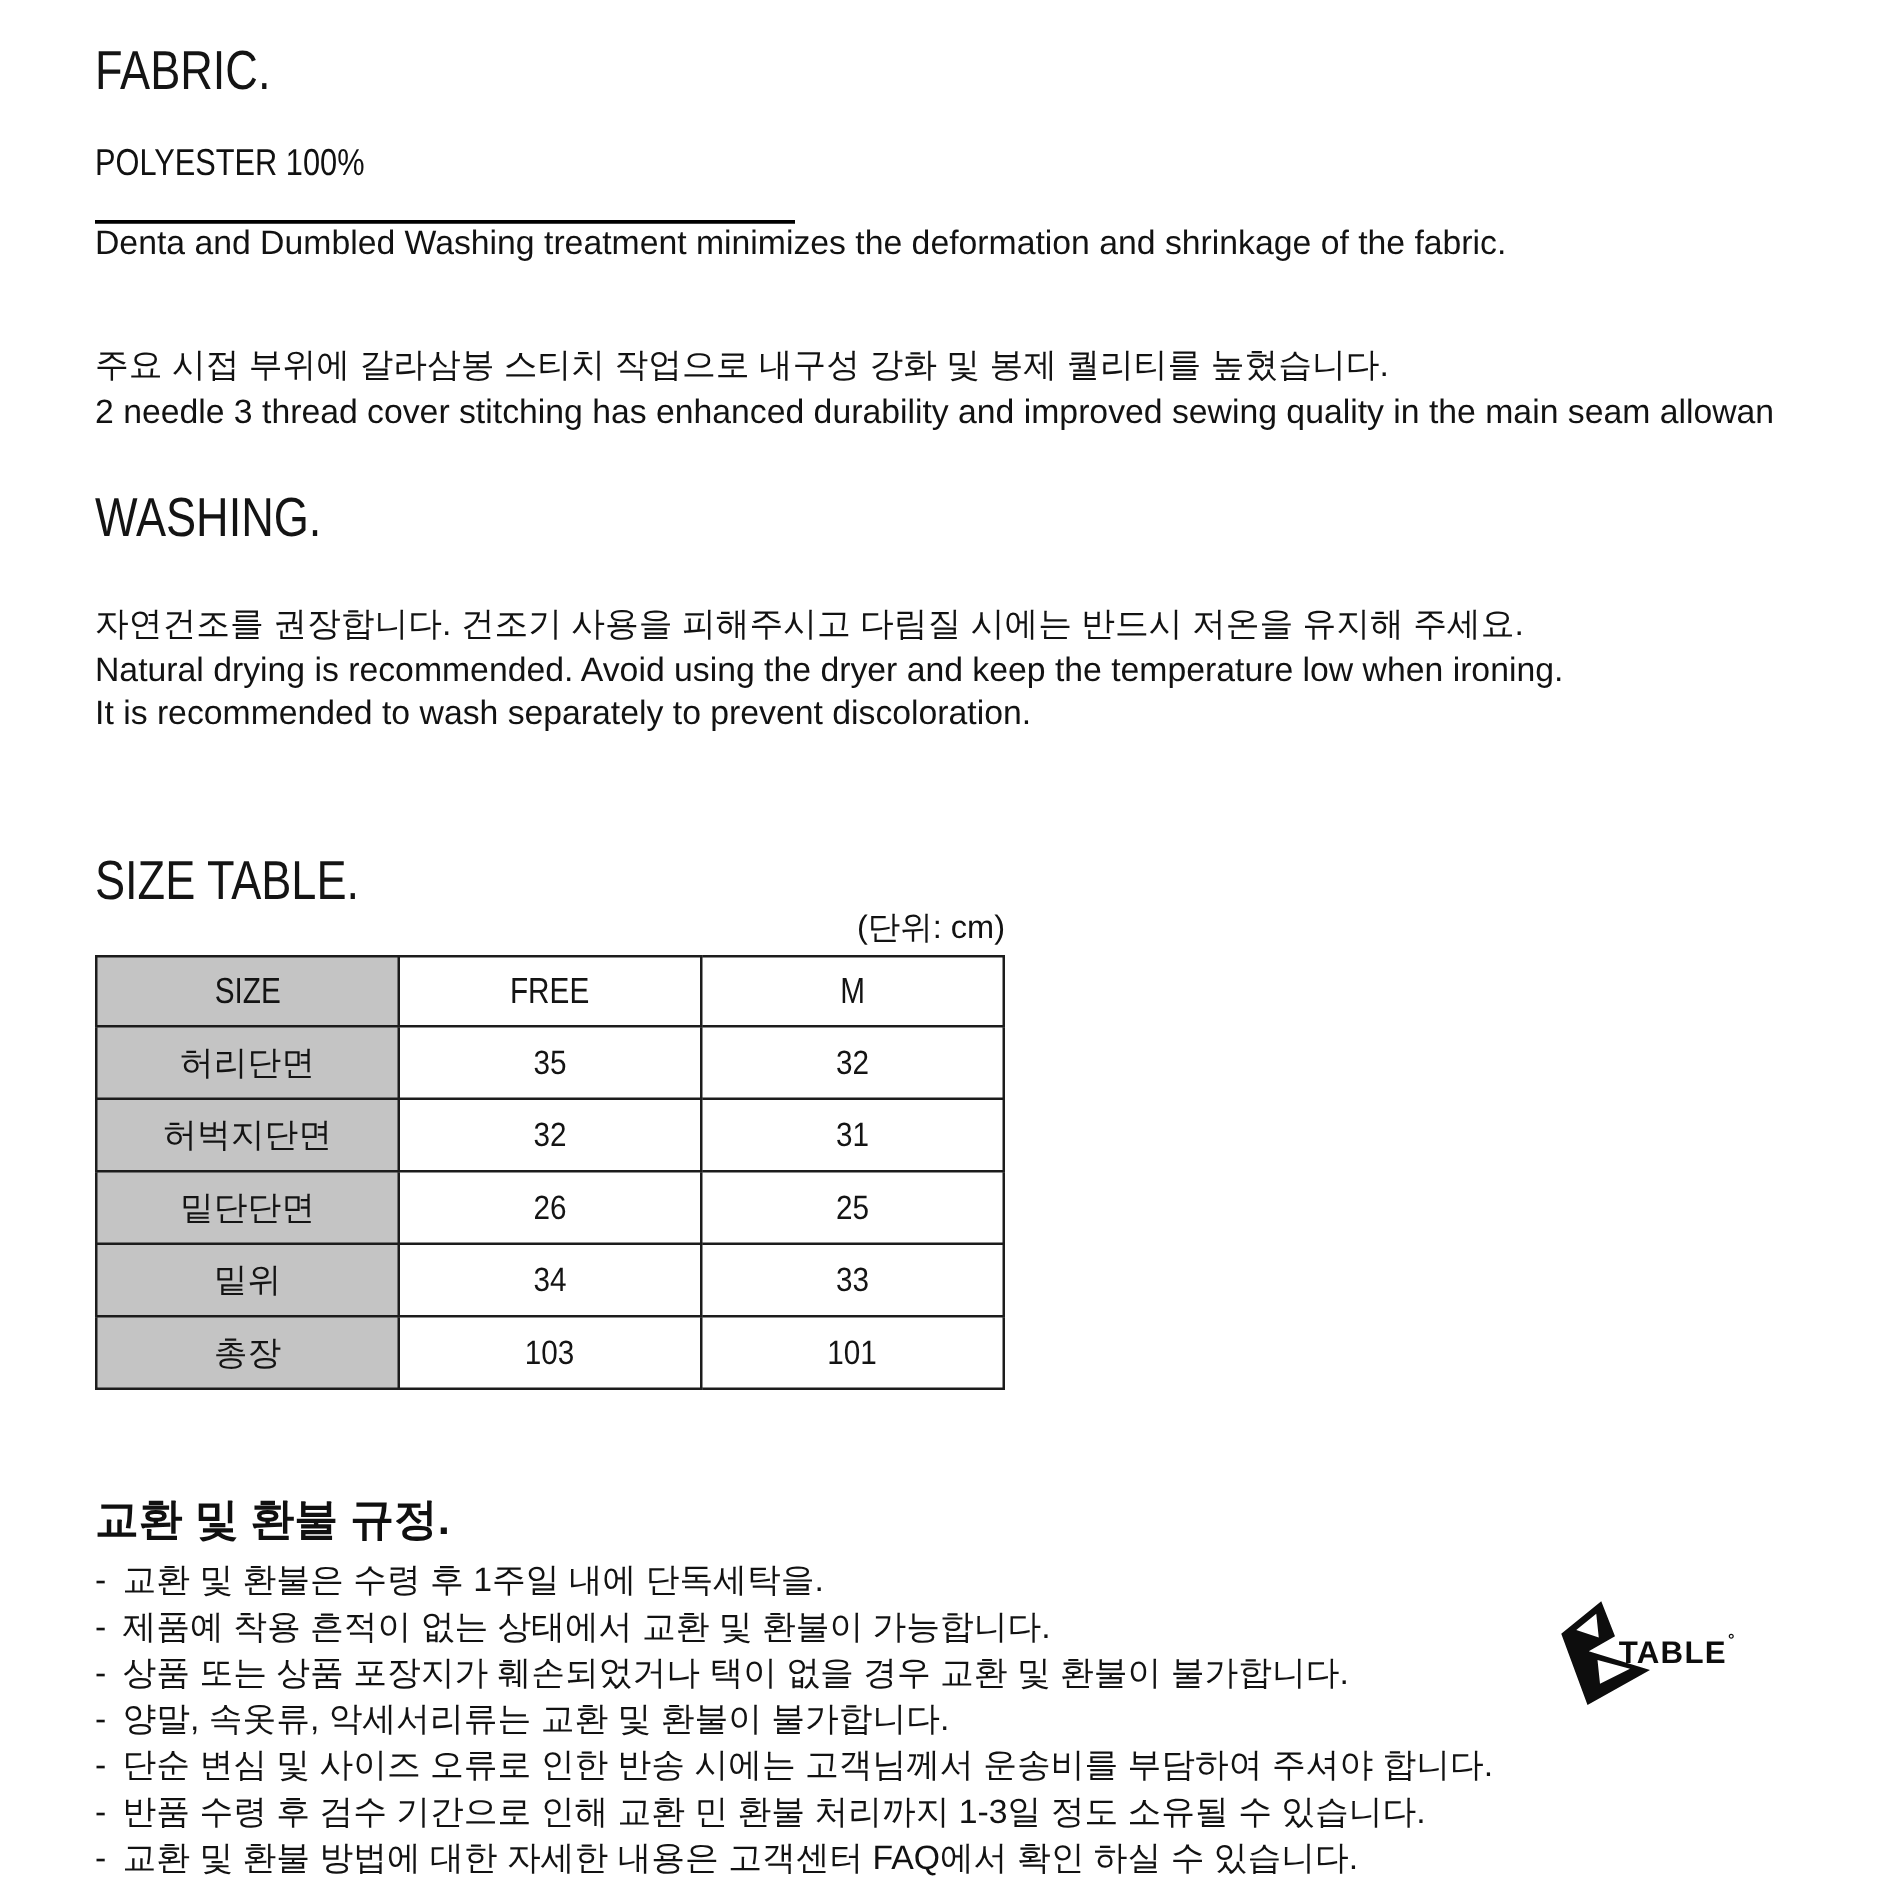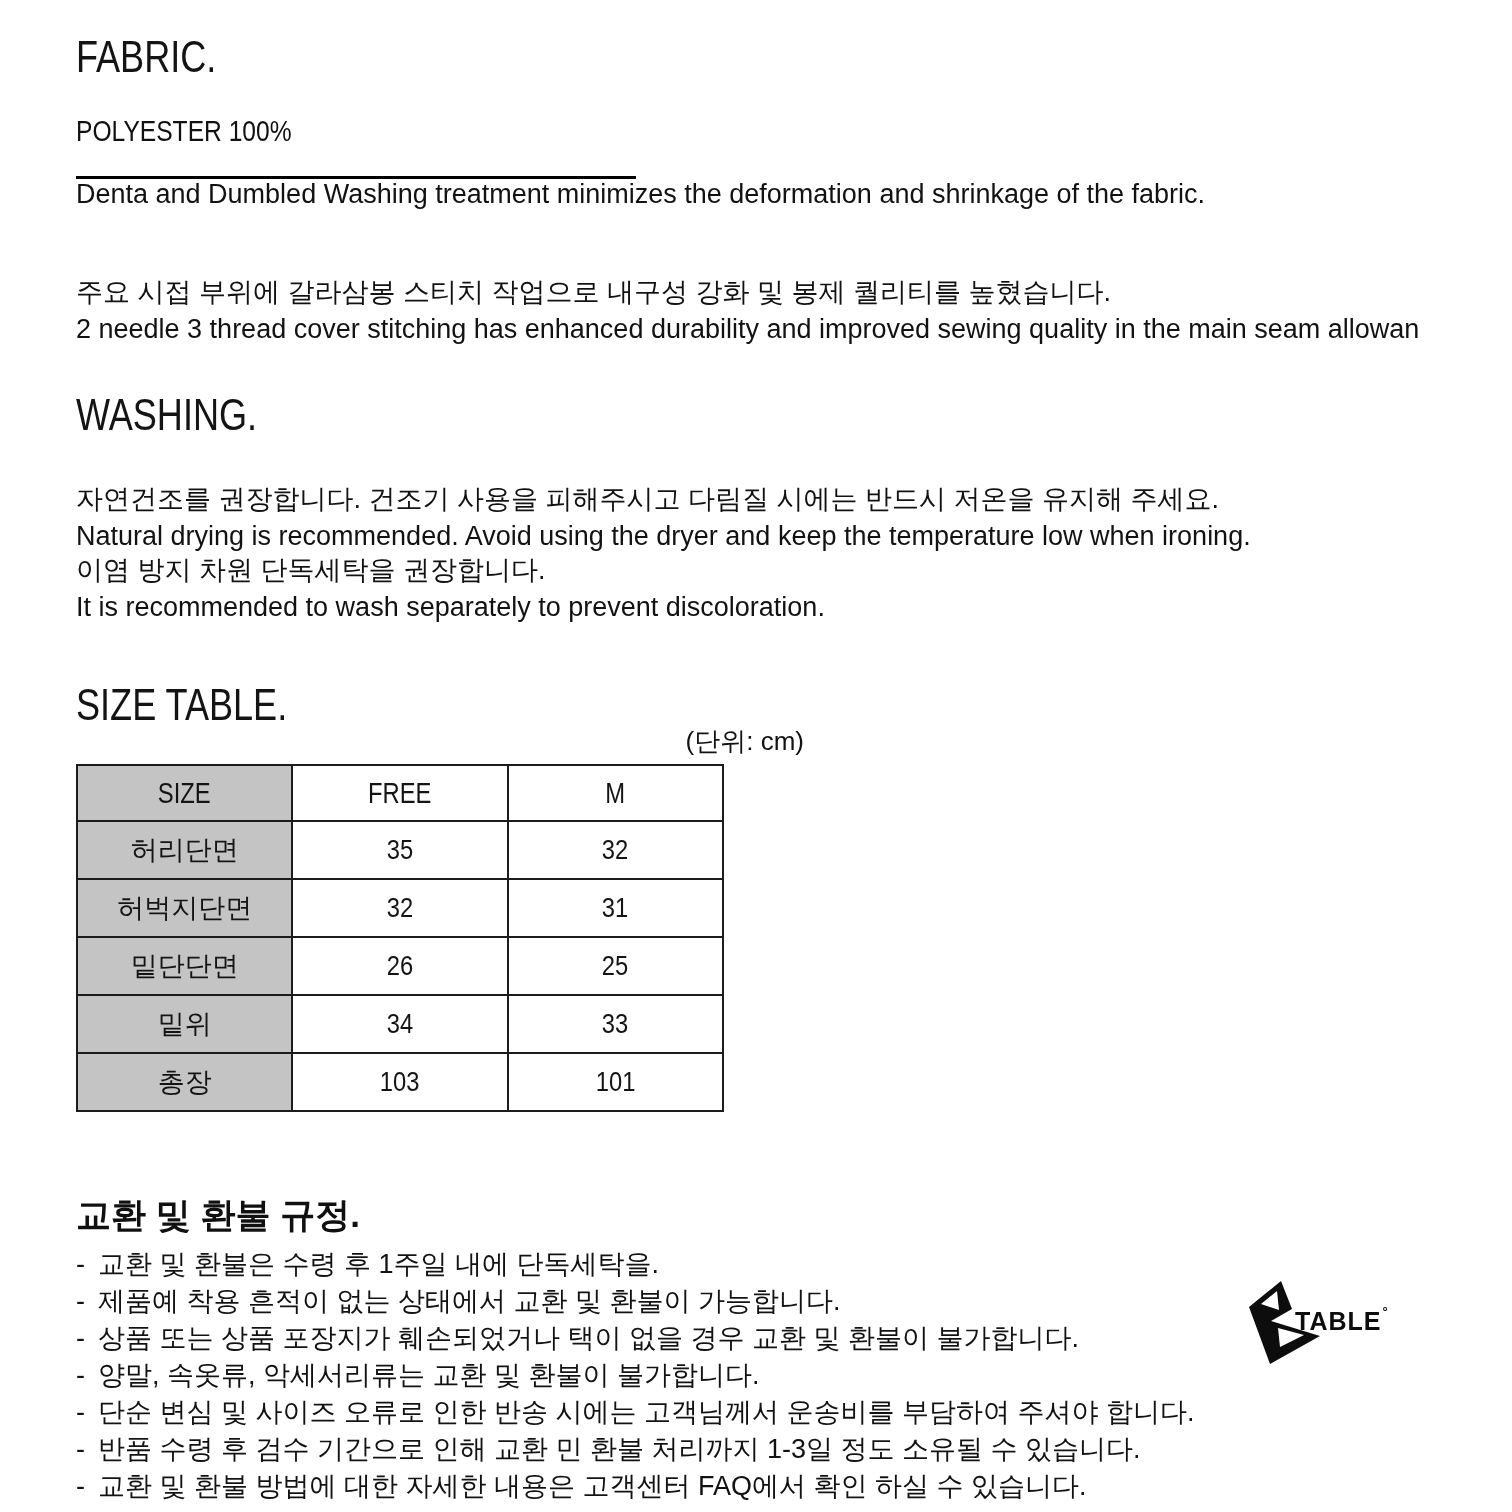--- a/index.html
+++ b/index.html
@@ -30,21 +30,21 @@
   .para .ko{display:block;}
   .para .en{display:block;}
 
   
   .unit-label{
     left:76px;top:724px;width:728px;text-align:right;
     font-size:26px;color:#121212;white-space:nowrap;
   }
   table.size{
     left:76px;top:764px;position:absolute;
-    width:648px;border-collapse:collapse;table-layout:fixed;
+    width:728px;border-collapse:collapse;table-layout:fixed;
     font-size:27px;color:#141414;
   }
   table.size th, table.size td{
     border:2px solid #1c1c1c;text-align:center;vertical-align:middle;
     padding:0;
   }
   table.size tr.hdr th{height:54px;}
   table.size tr.row td{height:56px;text-align:center;}
   .label-col{background:#c4c4c4;font-weight:500;}
   .hdr-latin{font-weight:500;font-size:29px;}
@@ -84,21 +84,20 @@
   </div>
 
   <div class="abs sec-title" style="top:390px;"><span class="cond">WASHING.</span></div>
 
   <div class="abs para" style="top:458px;margin-top:23px;">
     <span class="ko">자연건조를 권장합니다. 건조기 사용을 피해주시고 다림질 시에는 반드시 저온을 유지해 주세요.</span>
     <span class="en">Natural drying is recommended. Avoid using the dryer and keep the temperature low when ironing.</span>
   </div>
 
   <div class="abs para" style="top:552px;">
-    <span class="ko">이염 방지 차원 단독세탁을 권장합니다.</span>
     <span class="en">It is recommended to wash separately to prevent discoloration.</span>
   </div>
 
   <div class="abs sec-title" style="top:680px;text-align:center;"><span class="cond">SIZE TABLE.</span></div>
 
   <div class="abs unit-label">(단위: cm)</div>
 
   <table class="size">
     <tbody>
         <tr class="hdr">

